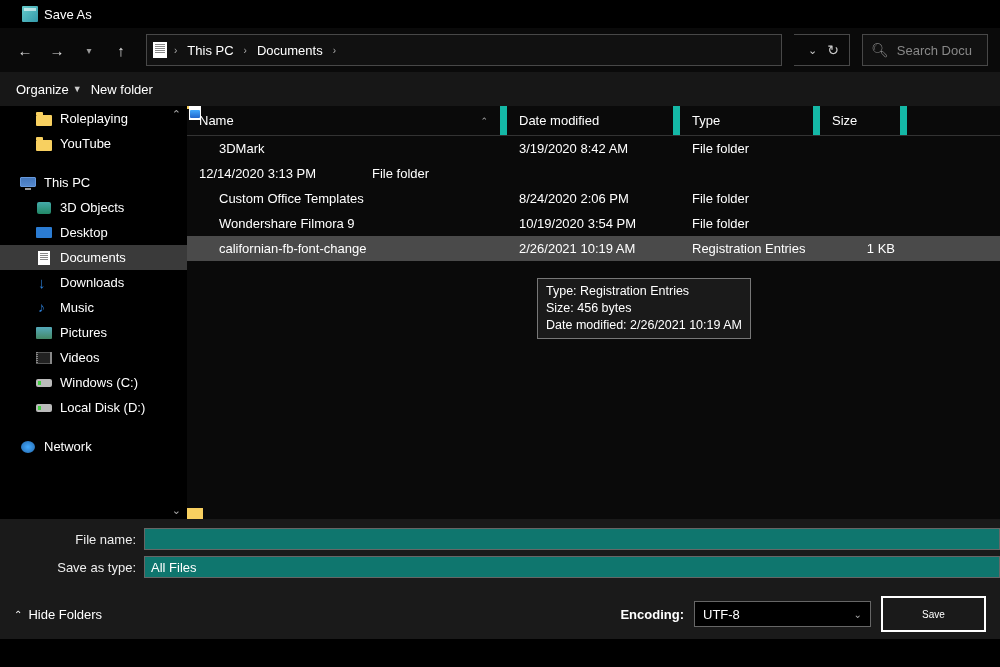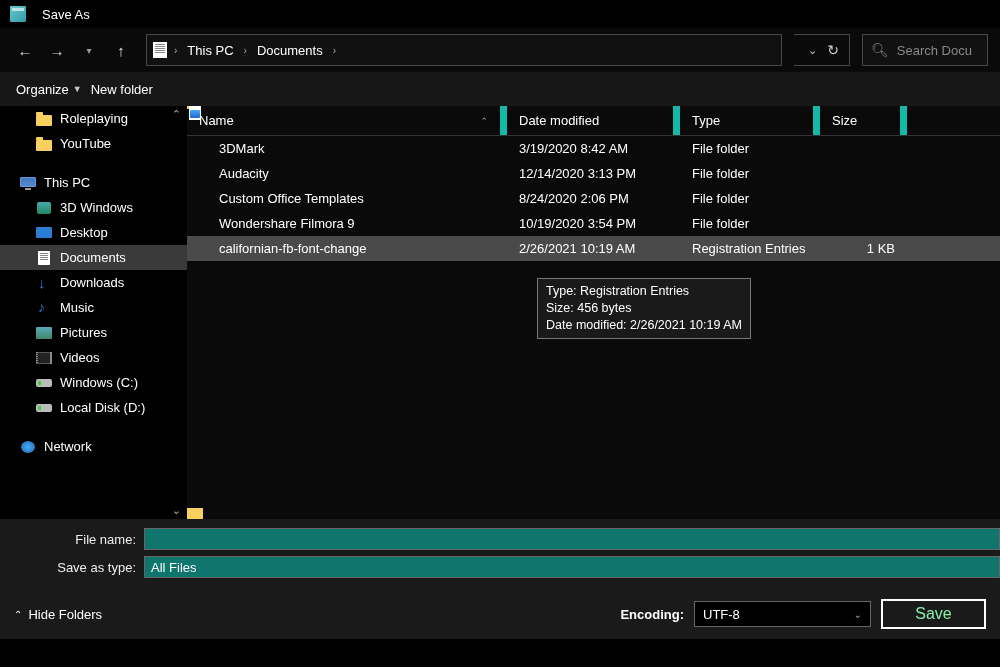--- a/index.html
+++ b/index.html
@@ -1,19 +1,19 @@
 <!DOCTYPE html>
 <html><head>
 <meta charset="utf-8">
 <style>
 * { margin:0; padding:0; box-sizing:border-box; font-family:"Segoe UI",Arial,sans-serif; }
 body { background:#000; width:1000px; height:667px; overflow:hidden; position:relative; color:#fff; }
 
 
-.titlebar { height:28px; background:#000; display:flex; align-items:center; padding:0 10px; gap:16px; font-size:13px; }
+.titlebar { height:28px; background:#000; display:flex; align-items:center; padding:0 22px; gap:6px; font-size:13px; }
 .titlebar .app-icon { width:16px; height:16px; background:linear-gradient(135deg,#6cc,#39a); border-radius:1px; position:relative; overflow:hidden; }
 .titlebar .app-icon::after { content:""; position:absolute; left:2px; top:2px; right:2px; height:3px; background:rgba(255,255,255,.6); }
 
 
 .navrow { height:44px; background:#0a0a0a; display:flex; align-items:center; padding:0 12px; gap:6px; }
 .nav-btn { width:26px; height:26px; display:flex; align-items:center; justify-content:center; cursor:pointer; font-size:15px; color:#ddd; }
 .nav-btn.up { font-size:15px; }
 .addrbox { flex:1; height:32px; border:1px solid #484848; background:#111; display:flex; align-items:center; padding:0 6px; gap:6px; font-size:13px; margin:0 6px; }
 .addrbox .doc-icon { width:14px; height:16px; background:#fff; position:relative; }
 .addrbox .doc-icon::before { content:""; position:absolute; top:2px; left:2px; right:2px; height:1px; background:#888; box-shadow:0 2px 0 #888,0 4px 0 #888,0 6px 0 #888,0 8px 0 #888; }
@@ -84,21 +84,21 @@
 .form-row label { width:136px; text-align:right; color:#eee; }
 .form-row .input { flex:1; height:22px; border:1px solid #666; background:#0f766e; margin-right:0; padding:0 6px; color:#fff; display:flex; align-items:center; }
 
 
 .footer { height:50px; background:#1a1a1a; display:flex; align-items:center; padding:0 14px; font-size:13px; gap:10px; }
 .hide-folders { display:flex; align-items:center; gap:6px; cursor:pointer; }
 .hide-folders .car { font-size:10px; }
 .footer-spacer { flex:1; }
 .enc-select { width:177px; height:26px; border:1px solid #666; background:#000; display:flex; align-items:center; justify-content:space-between; padding:0 8px; cursor:pointer; }
 .enc-select .car { font-size:10px; color:#aaa; }
-.save-btn { width:105px; height:30px; border:2px solid #fff; background:#1a1a1a; color:#86efac; display:flex; align-items:center; justify-content:center; cursor:pointer; font-size:16px; }
+.save-btn { width:105px; height:36px; border:2px solid #fff; background:#1a1a1a; color:#ffffff; display:flex; align-items:center; justify-content:center; cursor:pointer; font-size:10px; }
 </style>
 </head>
 <body>
 
 <div class="titlebar">
   <span class="app-icon"></span>
   <span>Save As</span>
 </div>
 
 <div class="navrow">
@@ -148,21 +148,21 @@
         </div>
       </div>
     <div style="height:14px"></div>
     <div class="side-item top">
       <span class="ico pc"></span>
       <span>This PC</span>
     </div>
     <div id="side-pc">
         <div class="side-item">
           <span class="ico obj"></span>
-          <span>3D Windows</span>
+          <span>3D Objects</span>
         </div>
         <div class="side-item">
           <span class="ico desk"></span>
           <span>Desktop</span>
         </div>
         <div class="side-item selected">
           <span class="ico doc"></span>
           <span>Documents</span>
         </div>
         <div class="side-item">
@@ -218,24 +218,20 @@
         <div class="row">
           <div class="cell name">
             <span class="ico folder"></span>
             <span>3DMark</span>
           </div>
           <div class="cell date">3/19/2020 8:42 AM</div>
           <div class="cell type">File folder</div>
           <div class="cell size"></div>
         </div>
         <div class="row">
-          <div class="cell name">
-            <span class="ico folder"></span>
-            <span>Audacity</span>
-          </div>
           <div class="cell date">12/14/2020 3:13 PM</div>
           <div class="cell type">File folder</div>
           <div class="cell size"></div>
         </div>
         <div class="row">
           <div class="cell name">
             <span class="ico folder"></span>
             <span>Custom Office Templates</span>
           </div>
           <div class="cell date">8/24/2020 2:06 PM</div>

